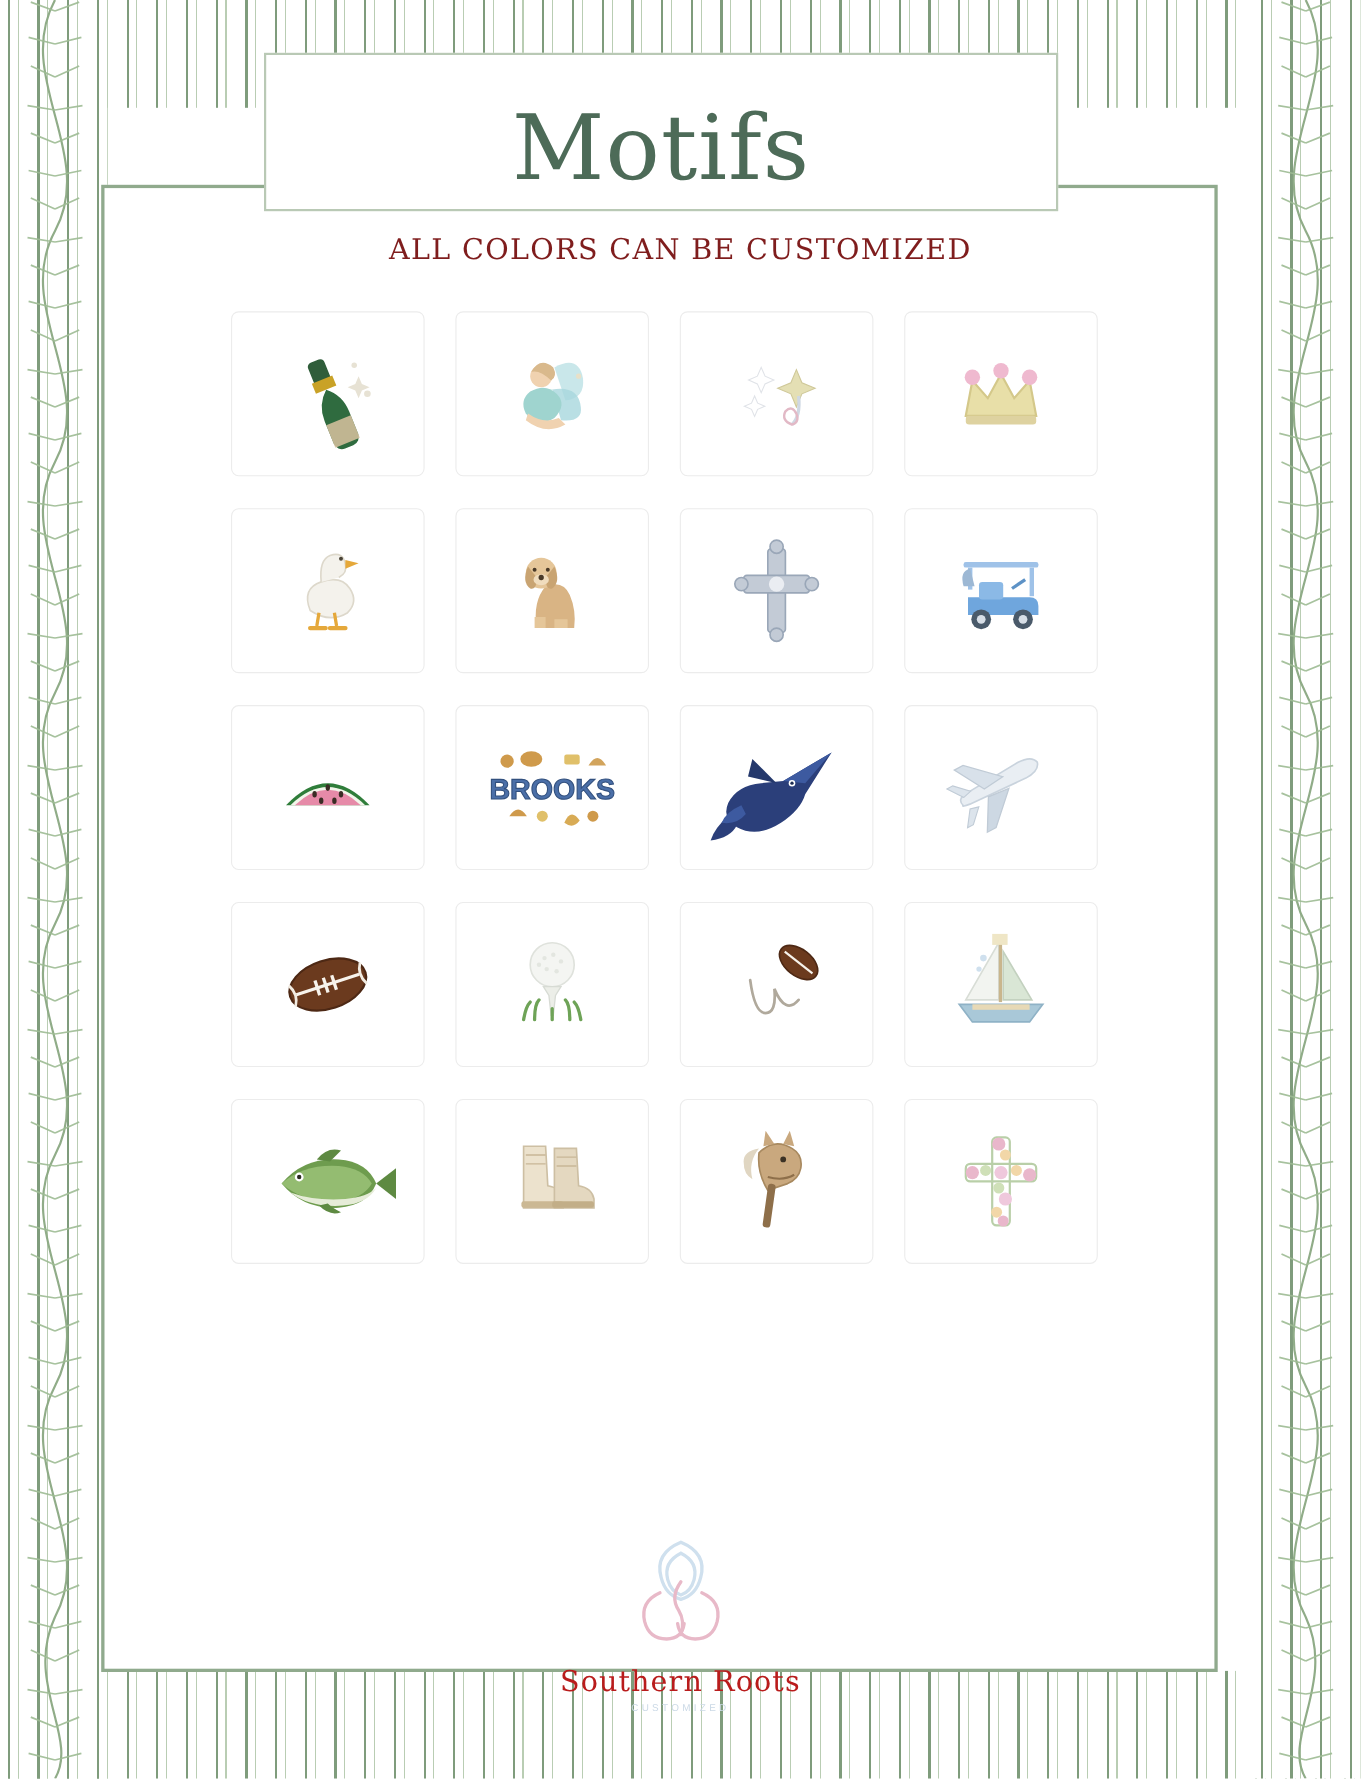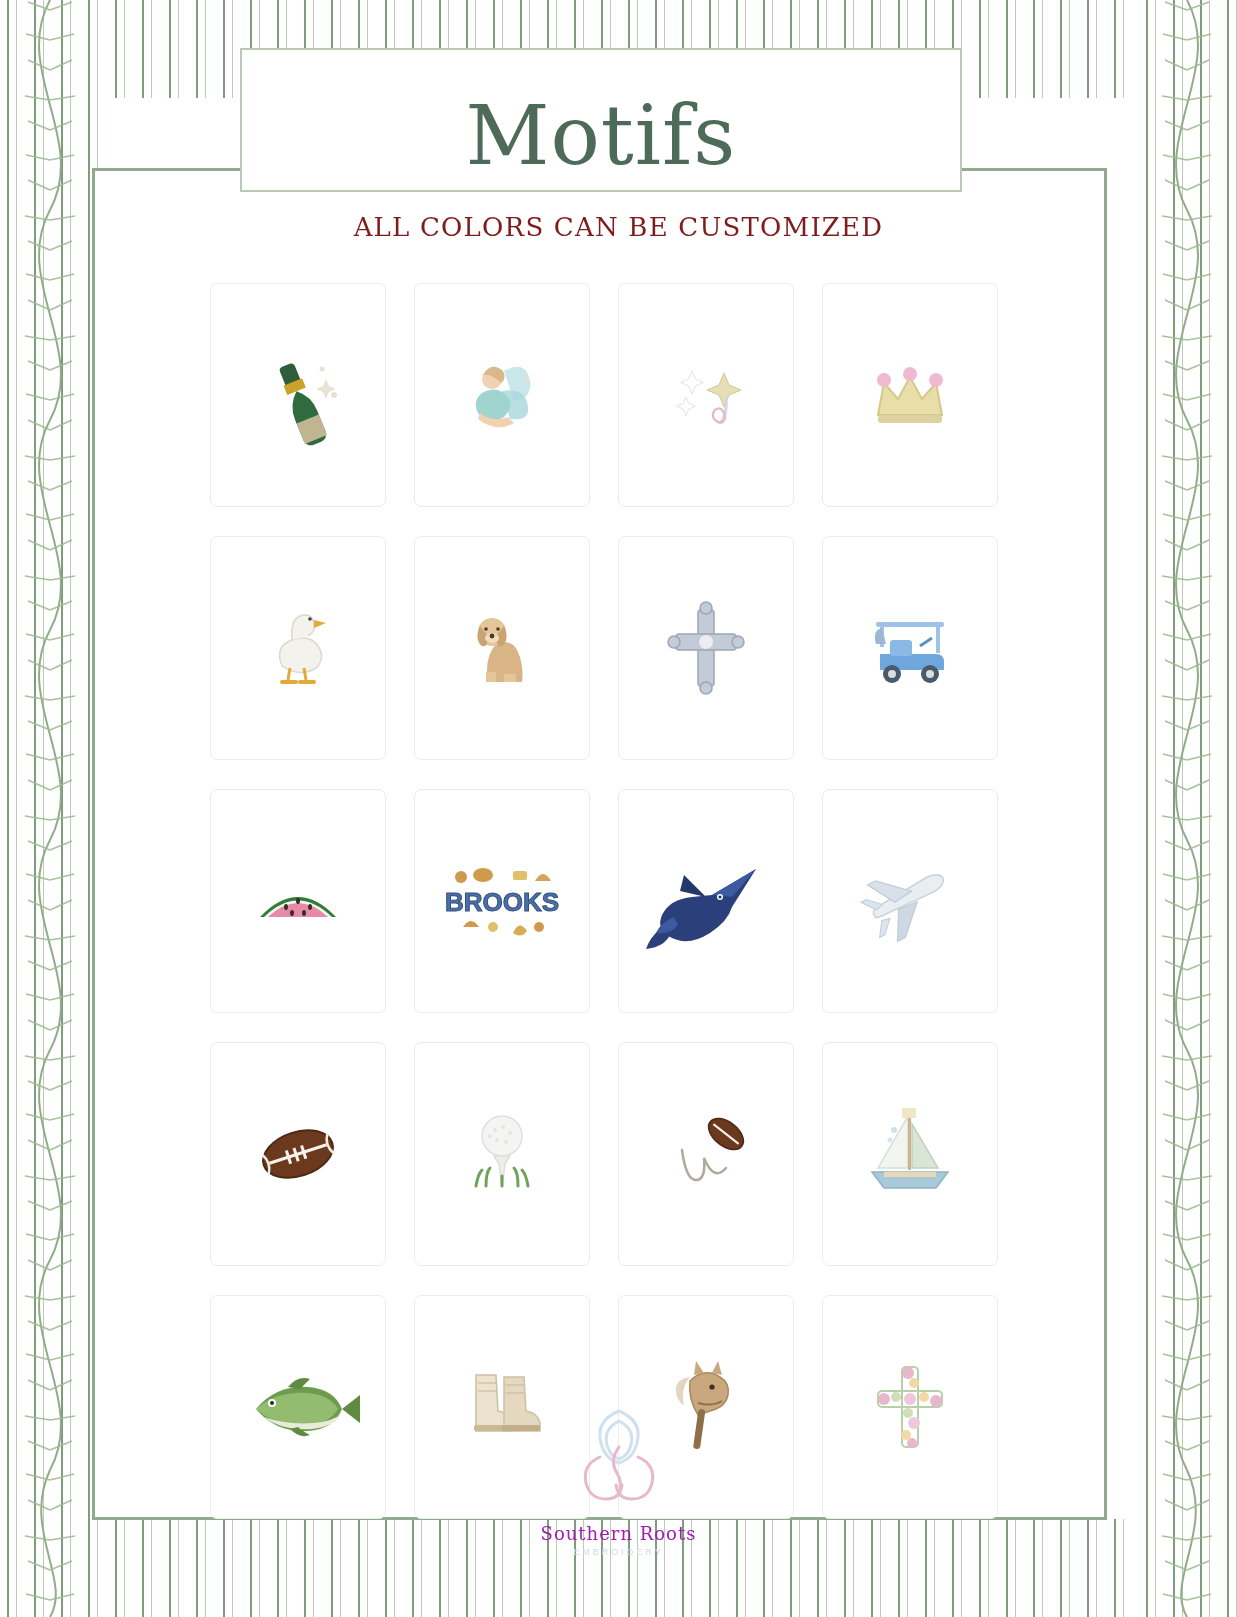--- a/index.html
+++ b/index.html
@@ -118,21 +118,21 @@
     left: 210px;
     top: 283px;
     width: 792px;
     display: grid;
     grid-template-columns: repeat(4, 176px);
     grid-gap: 29px 28px;
     z-index: 4;
   }
   .tile {
     width: 176px;
-    height: 224px;
+    height: 150px;
     border: 1px solid #ececec;
     border-radius: 7px;
     background: #ffffff;
     display: flex;
     align-items: center;
     justify-content: center;
     box-sizing: border-box;
   }
   .tile svg { display: block; }
 
@@ -141,22 +141,22 @@
     position: absolute;
     left: 0; right: 0;
     bottom: 60px;
     display: flex;
     flex-direction: column;
     align-items: center;
     z-index: 4;
   }
   .logo-name {
     font-family: "DejaVu Serif", serif;
-    font-size: 18px;
-    color: #a21caf;
+    font-size: 26px;
+    color: #b91c1c;
     letter-spacing: 1px;
     margin-top: 2px;
   }
   .logo-sub {
     font-family: "Liberation Sans", sans-serif;
     font-size: 9px;
     letter-spacing: 3px;
     color: #cbd9e6;
     margin-top: 3px;
   }
@@ -493,16 +493,16 @@
     <svg width="130" height="118" viewBox="0 0 130 118">
       <g fill="none" stroke-width="3" stroke-linecap="round">
         <path d="M65 8 q-24 10 -18 32 q4 16 18 20 q14 -4 18 -20 q6 -22 -18 -32z" stroke="#cfe0ee"></path>
         <path d="M65 18 q-16 8 -12 24 q3 11 12 14 q9 -3 12 -14 q4 -16 -12 -24z" stroke="#cfe0ee"></path>
         <path d="M46 54 q-18 8 -14 26 q4 16 20 16 q14 0 16 -14" stroke="#e8b9c8"></path>
         <path d="M84 54 q18 8 14 26 q-4 16 -20 16 q-14 0 -16 -14" stroke="#e8b9c8"></path>
         <path d="M65 44 q-10 14 -2 26 q6 10 2 22" stroke="#e8b9c8"></path>
       </g>
     </svg>
     <div class="logo-name">Southern Roots</div>
-    <div class="logo-sub">EMBROIDERY</div>
+    <div class="logo-sub">CUSTOMIZED</div>
   </div>
 
 </div>
 
 </body></html>

